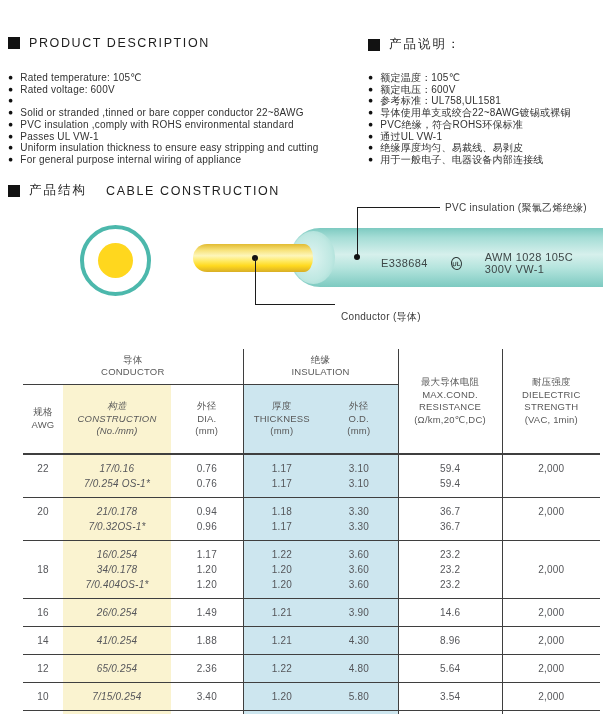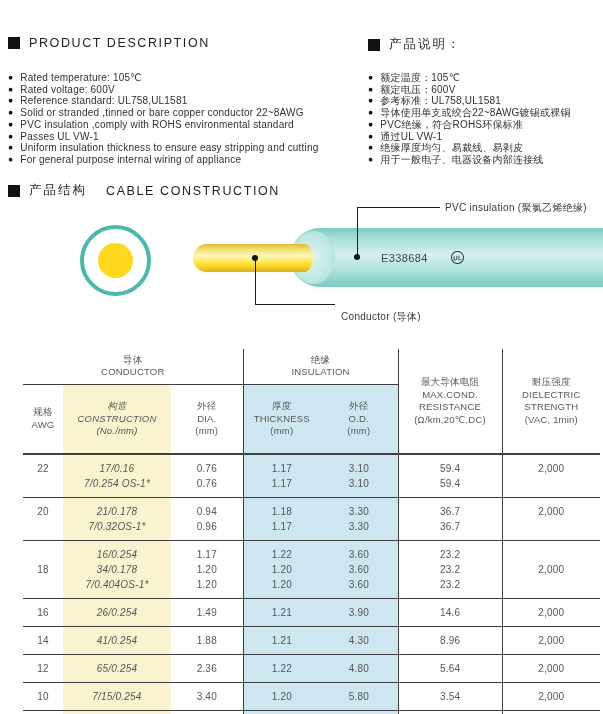--- a/index.html
+++ b/index.html
@@ -76,21 +76,20 @@
   <li>
         <span class="blt">●</span>
         <span class="txt">Rated temperature: 105℃</span>
       </li>
       <li>
         <span class="blt">●</span>
         <span class="txt">Rated voltage: 600V</span>
       </li>
       <li>
         <span class="blt">●</span>
-        <span class="txt">Reference standard: UL758,UL1581</span>
       </li>
       <li>
         <span class="blt">●</span>
         <span class="txt">Solid or stranded ,tinned or bare copper conductor 22~8AWG</span>
       </li>
       <li>
         <span class="blt">●</span>
         <span class="txt">PVC insulation ,comply with ROHS environmental standard</span>
       </li>
       <li>
@@ -156,20 +155,21 @@
   <div>
     <div class="abs cable-body"></div>
     <div class="abs cable-face"></div>
     <div class="abs rod"></div>
     <div class="abs xsec-ring"></div>
     <div class="abs xsec-core"></div>
 
     <div class="abs cable-print">
       <span>E338684</span>
       <span class="ul-mark">UL</span>
+      <span>AWM 1028 105C 300V VW-1</span>
     </div>
 
     <div class="abs lead-h" style="left:357px; top:207px; width:83px;"></div>
     <div class="abs lead-v" style="left:357px; top:207px; height:50px;"></div>
     <div class="abs dot" style="left:354px; top:254px;"></div>
     <div class="abs dlabel" style="left:445px; top:201px;">PVC insulation (聚氯乙烯绝缘)</div>
 
     <div class="abs dot" style="left:252px; top:255px;"></div>
     <div class="abs lead-v" style="left:255px; top:258px; height:46px;"></div>
     <div class="abs lead-h" style="left:255px; top:304px; width:80px;"></div>

